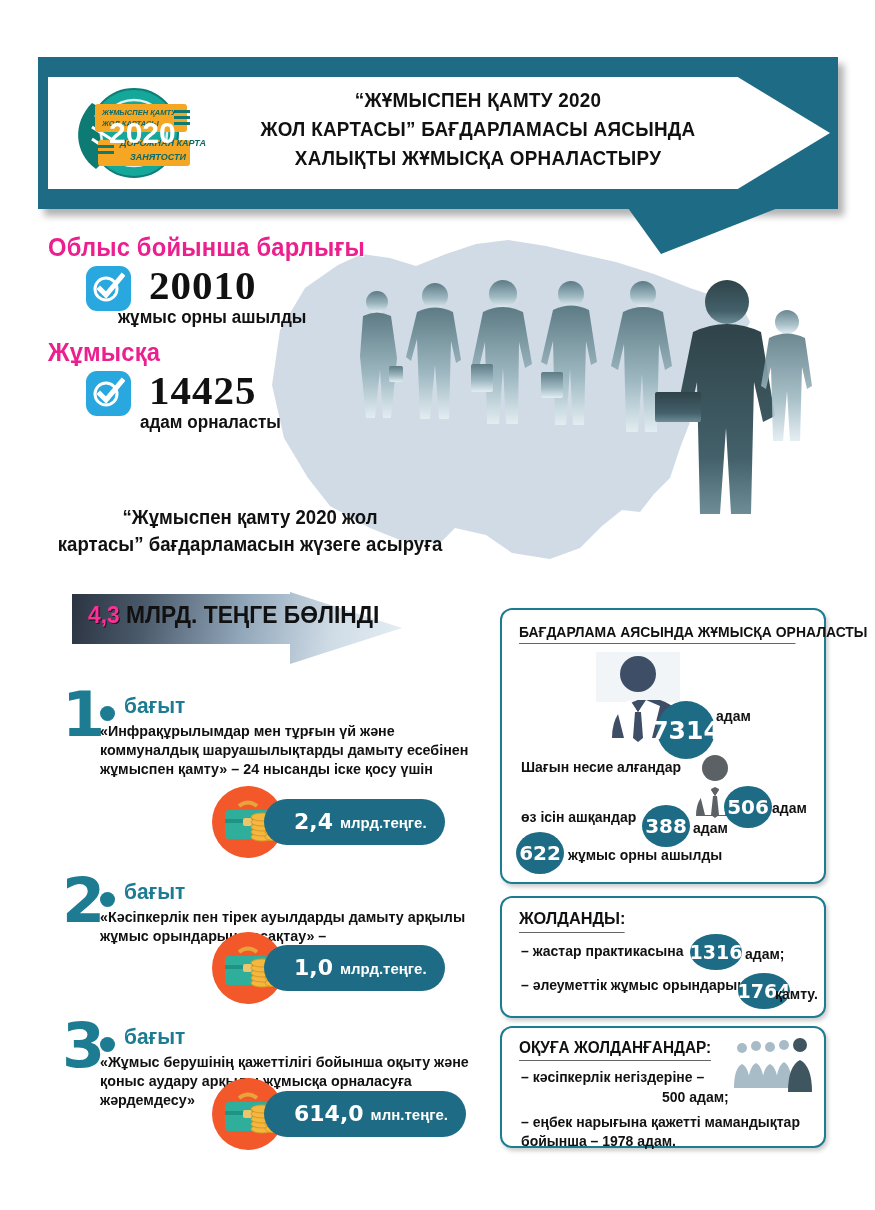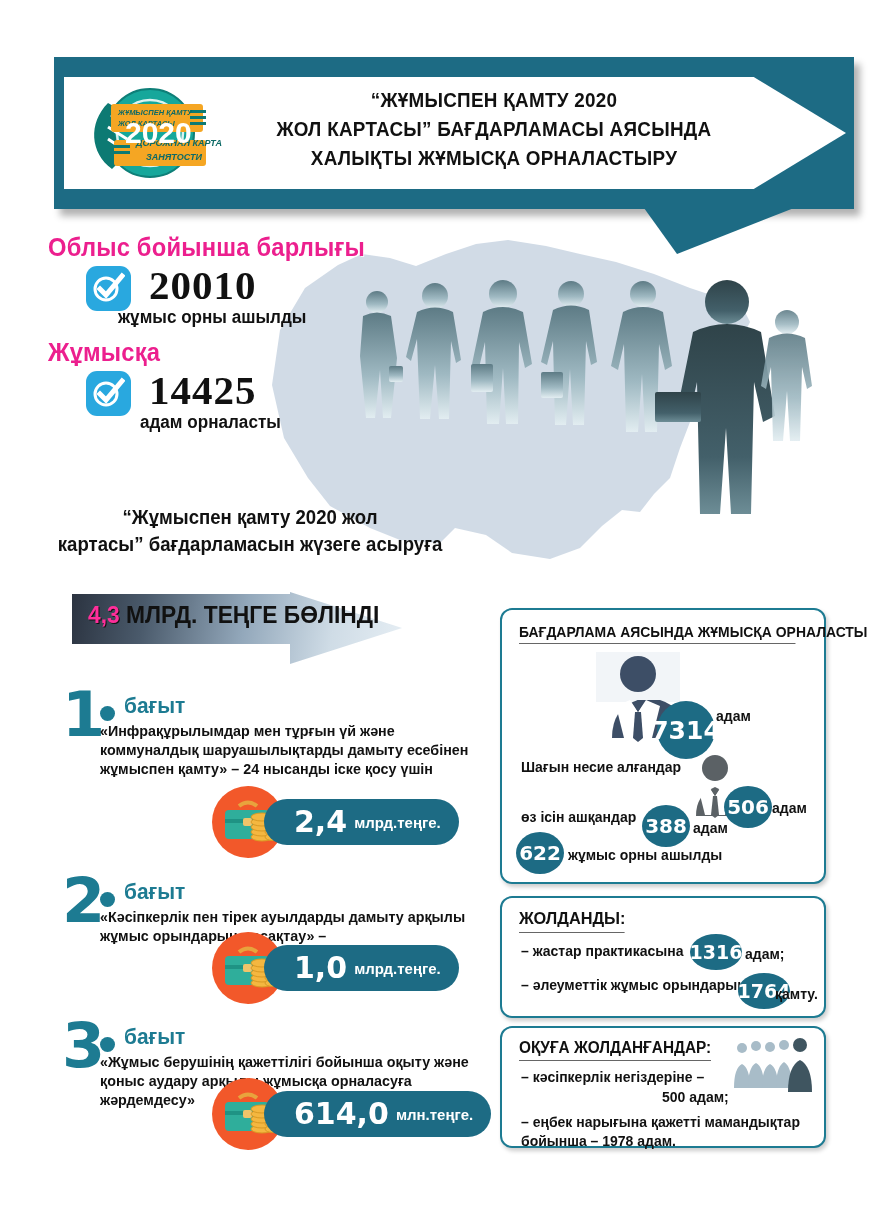--- a/index.html
+++ b/index.html
@@ -3,21 +3,21 @@
 <meta charset="utf-8">
 <style>
   html,body{margin:0;padding:0;background:#ffffff;}
   body{
     font-family:"Liberation Sans","DejaVu Sans",sans-serif;
     width:875px;height:1210px;position:relative;overflow:hidden;
   }
   .page{position:absolute;left:0;top:0;width:875px;height:1210px;}
 
   
-  .header{position:absolute;left:54px;top:57px;width:800px;height:152px;}
+  .header{position:absolute;left:38px;top:57px;width:800px;height:152px;}
   .header-teal{position:absolute;left:0;top:0;width:800px;height:152px;
     background:#1d6b84;
     box-shadow:6px 7px 7px rgba(0,0,0,.30);}
   .header-notch{position:absolute;left:590px;top:151px;width:150px;height:46px;
     background:#1d6b84;
     clip-path:polygon(0 0,100% 0,22% 100%);
     filter:drop-shadow(4px 5px 5px rgba(0,0,0,.28));}
   .header-white{position:absolute;left:10px;top:20px;width:782px;height:112px;
     background:#ffffff;
     clip-path:polygon(0 0, 88.2% 0, 100% 50%, 88.2% 100%, 0 100%);}
@@ -83,21 +83,21 @@
      font-weight:bold;font-size:22px;transform:scaleX(.95);transform-origin:left top;}
   .dir .body{position:absolute;left:38px;top:32px;width:372px;color:#111;
      font-weight:bold;font-size:14.3px;line-height:19px;}
 
   .money{position:absolute;height:72px;}
   .money .circle{position:absolute;left:0;top:0;width:72px;height:72px;
      border-radius:50%;background:#f2582a;}
   .money .pill{position:absolute;left:52px;top:13px;height:46px;
      background:#1d6b84;border-radius:23px;
      display:flex;align-items:center;padding:0 18px 0 30px;white-space:nowrap;}
-  .money .val{color:#fff;font-weight:bold;font-size:30px;line-height:30px;
+  .money .val{color:#fff;font-weight:bold;font-size:22px;line-height:30px;
      font-family:"DejaVu Sans",sans-serif;}
   .money .unit{color:#fff;font-weight:bold;font-size:15px;margin-left:7px;}
   .money .bagicon{position:absolute;left:0;top:0;}
 
   
   .panel{position:absolute;border:2px solid #1d7b92;border-radius:12px;
      background:#fff;box-shadow:2px 3px 4px rgba(0,0,0,.20);}
   .p-title{position:absolute;color:#111;font-weight:bold;font-size:14.5px;
      white-space:nowrap;transform:scaleX(.96);transform-origin:left top;}
   .p-title.ul{border-bottom:1.5px solid #666;padding-bottom:3px;}

